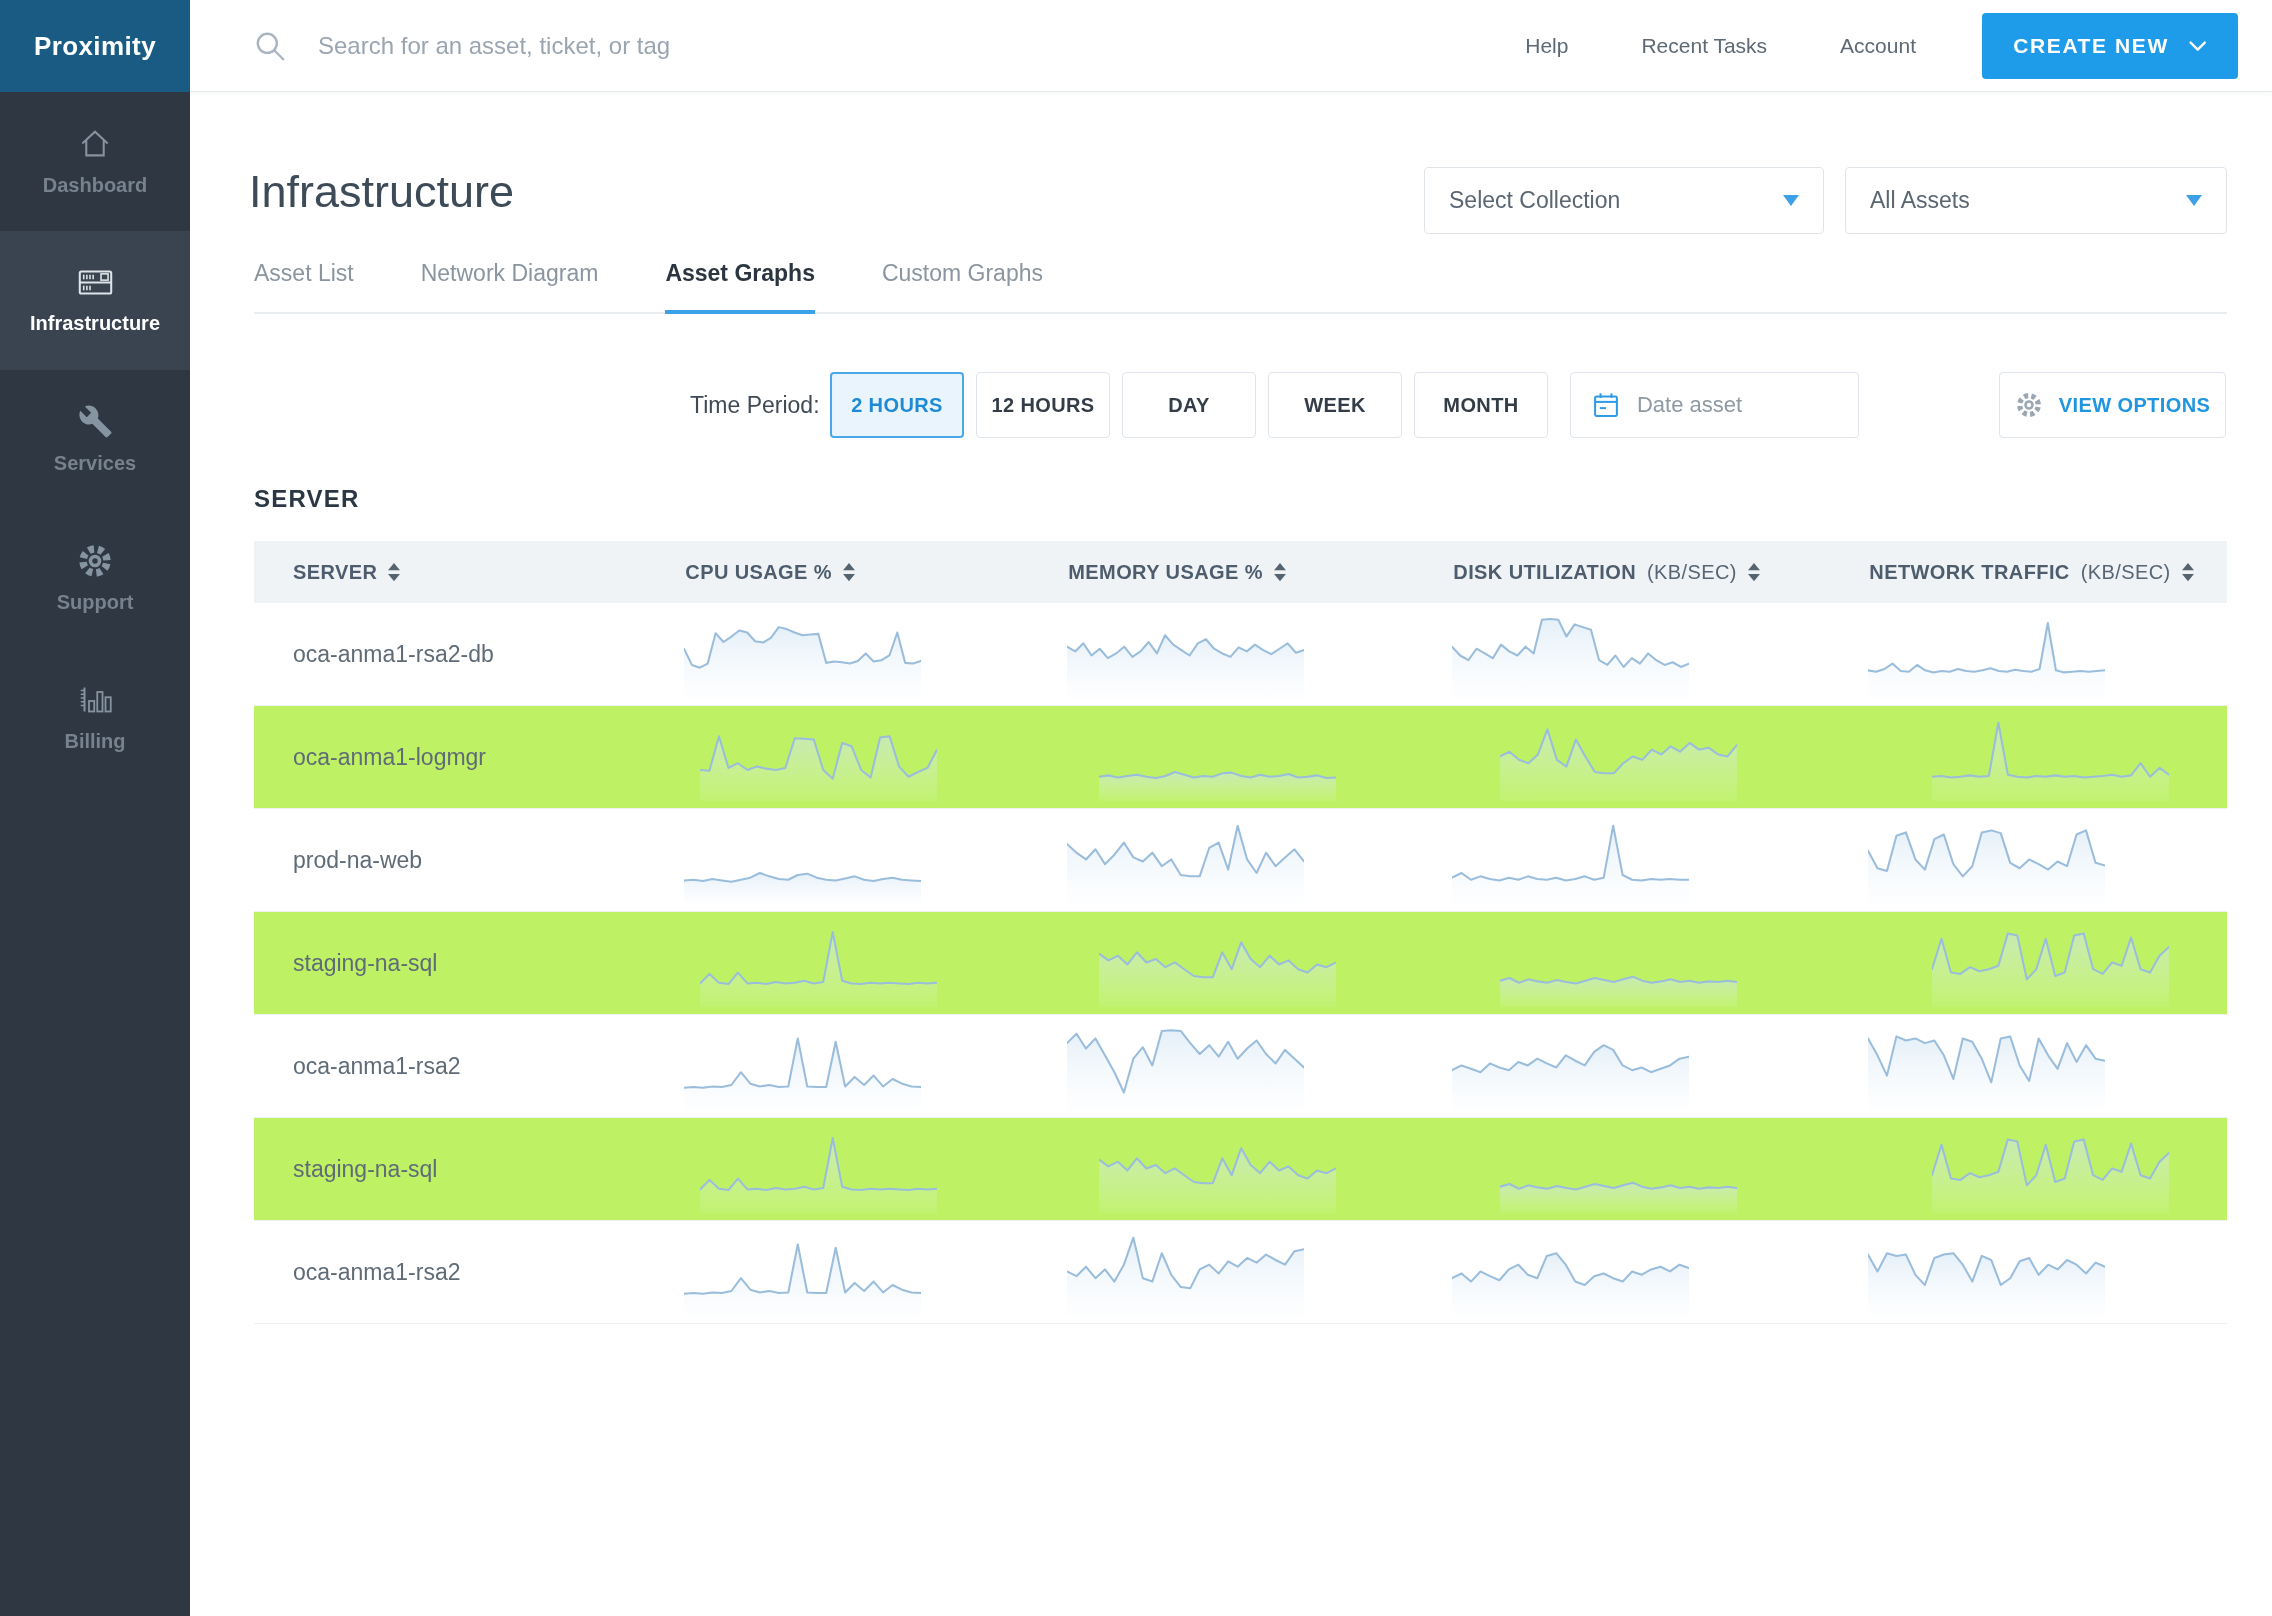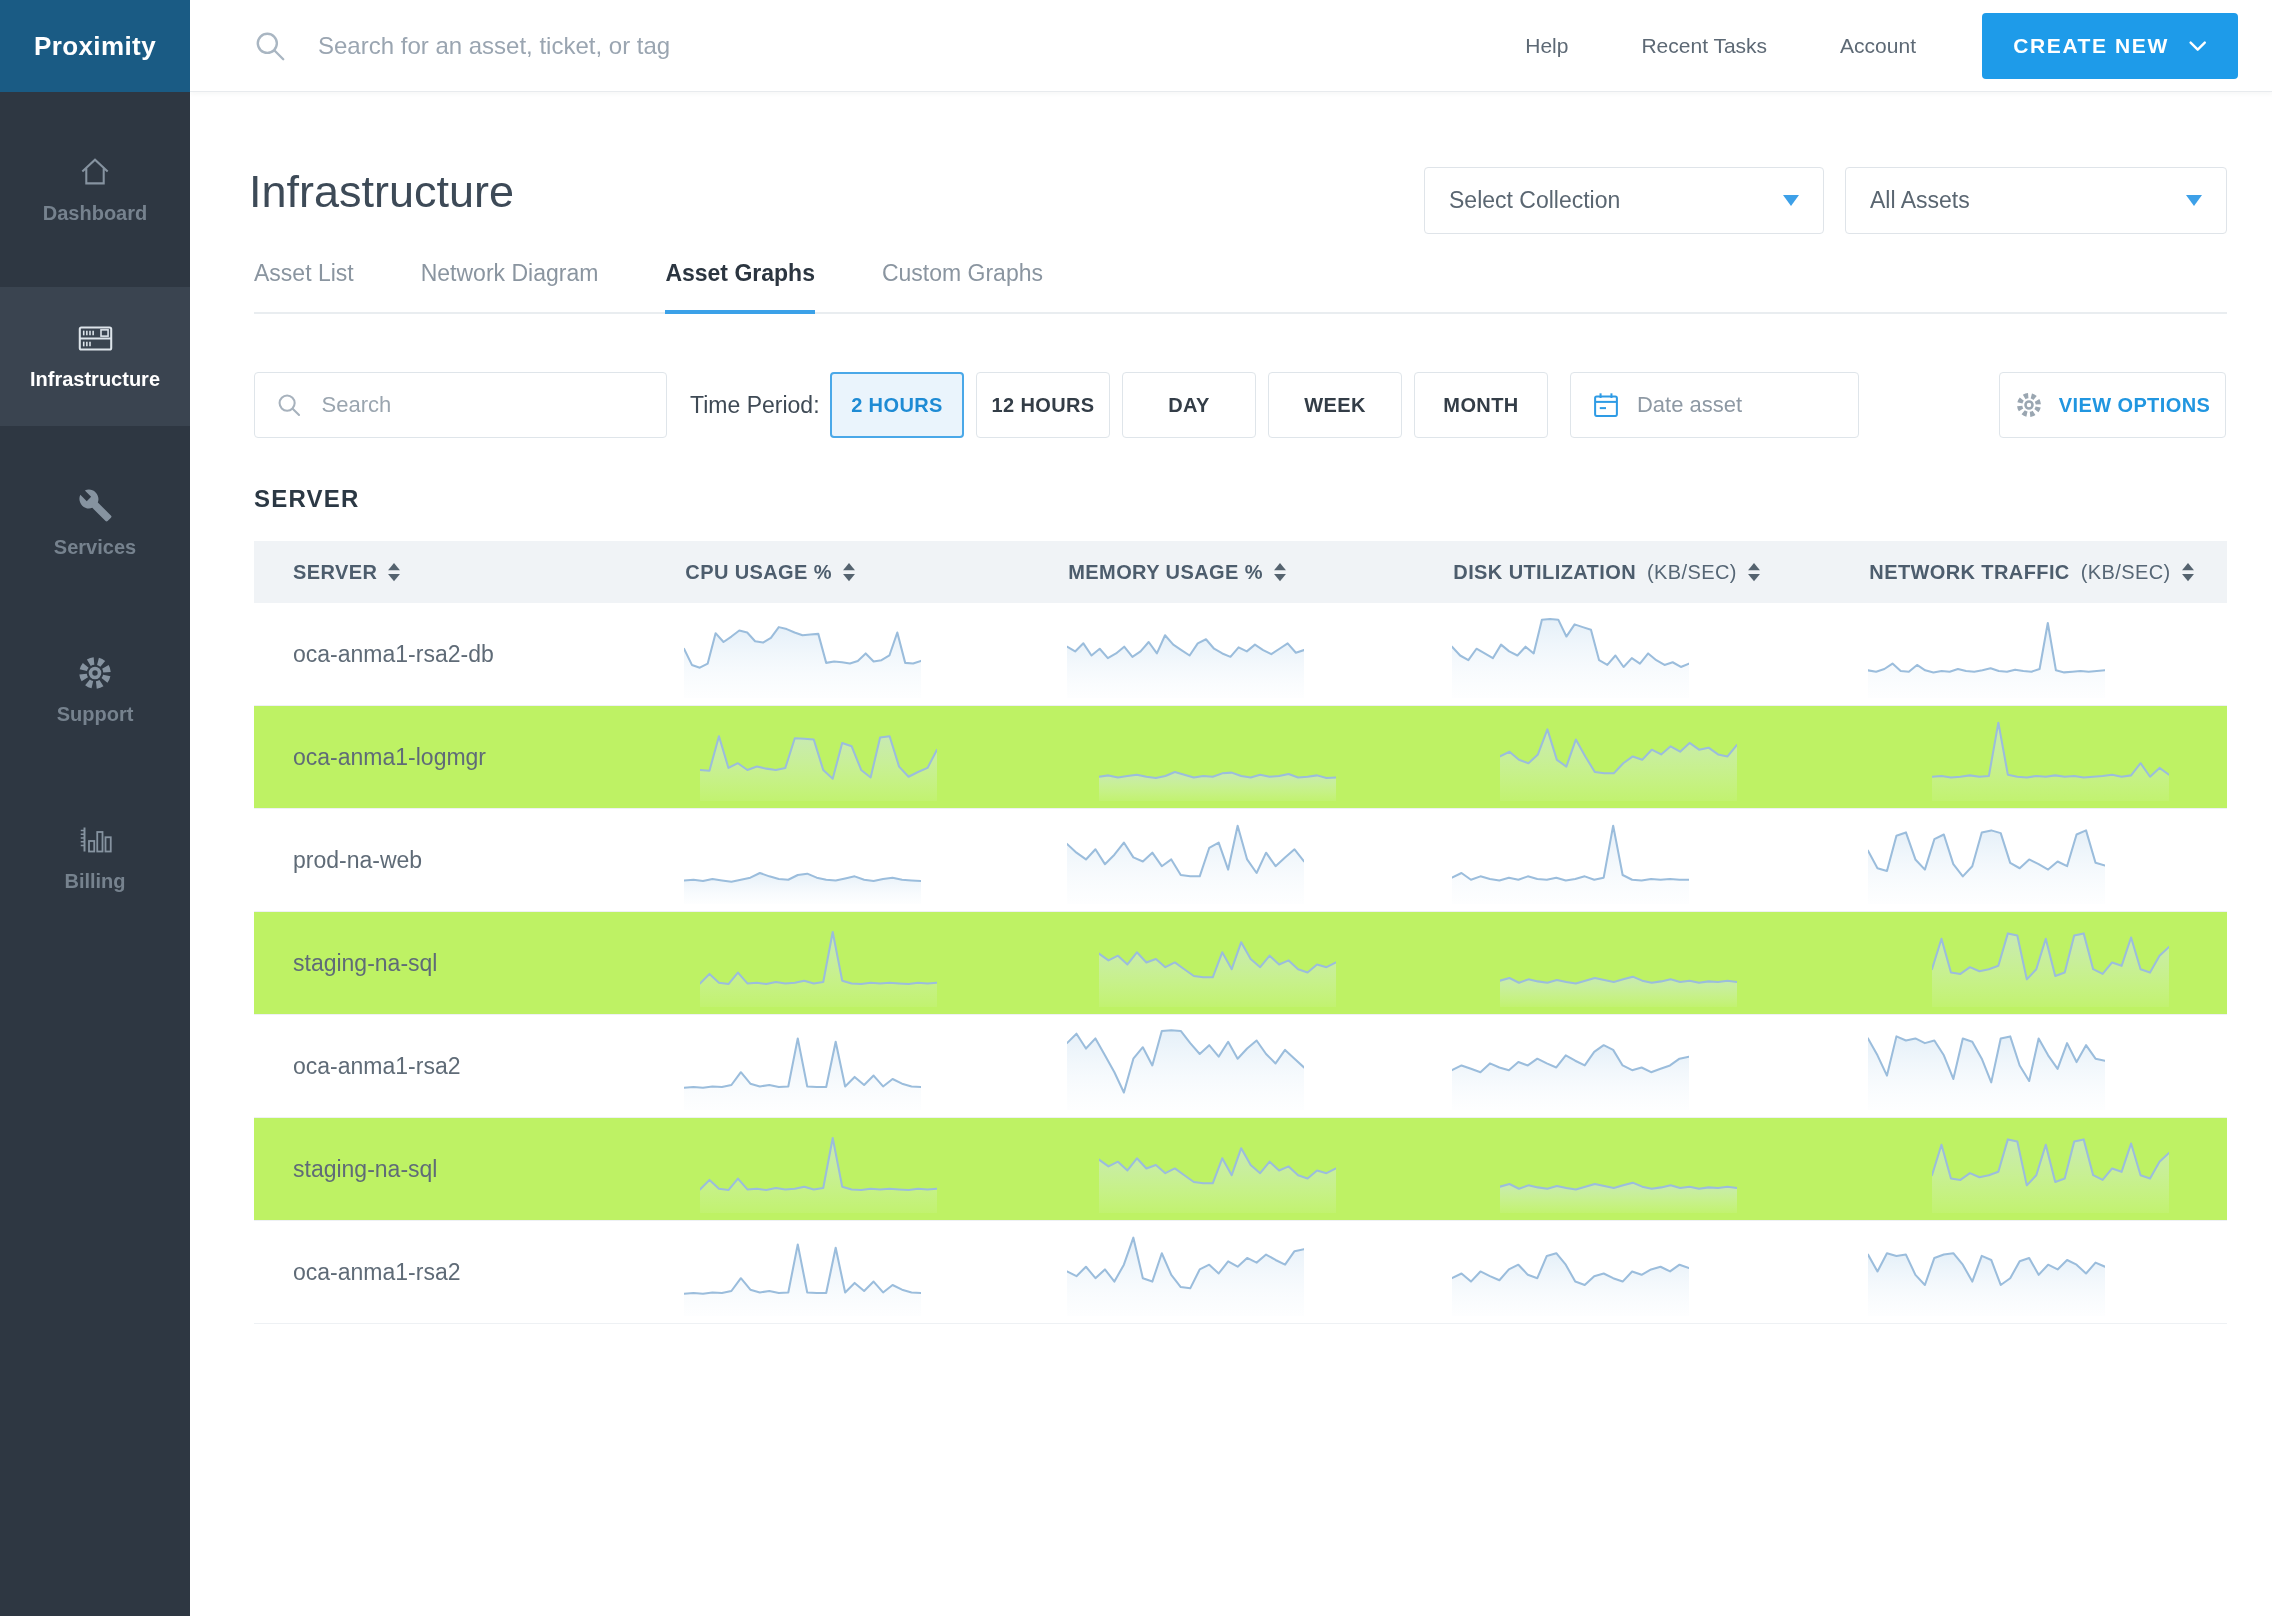--- a/index.html
+++ b/index.html
@@ -5,21 +5,21 @@
   * { margin:0; padding:0; box-sizing:border-box; }
   html,body { background:#e9ecef; }
   body { font-family:"Liberation Sans", sans-serif; }
   .app { position:relative; width:2273px; height:1616px; background:#ffffff; overflow:hidden; }
 
   
   .sidebar { position:absolute; left:0; top:0; width:190px; height:1616px; background:#2e3742; z-index:5; }
   .logo { height:92px; background:#1a5b84; display:flex; align-items:center; justify-content:center;
           color:#ffffff; font-size:26px; font-weight:700; letter-spacing:0.4px; }
   .nav-item { height:139px; display:flex; flex-direction:column; align-items:center; justify-content:center;
-              gap:12.6px; cursor:pointer;margin-top:28px; }
+              gap:12.6px; cursor:pointer; }
   .nav-item .nav-label { font-size:20px; font-weight:700; color:#76828e; }
   .nav-item svg { stroke:#8693a0; fill:none; }
   .nav-item.active { background:#3a4450; }
   .nav-item.active .nav-label { color:#ffffff; }
   .nav-item.active svg { stroke:#dde4ea; }
   .wrench-fill { fill:#8693a0; stroke:none !important; }
 
   
   .topbar { position:absolute; left:190px; top:0; right:0; height:92px; background:#ffffff;
             border-bottom:1.6px solid #e8ebee; box-shadow:0 2.4px 5.5px rgba(40,50,60,.05); z-index:4; }
@@ -194,27 +194,20 @@
   </div>
 
   <div class="tabs">
     <div class="tab">Asset List</div>
     <div class="tab">Network Diagram</div>
     <div class="tab active">Asset Graphs</div>
     <div class="tab">Custom Graphs</div>
   </div>
 
   <div class="filter-row">
-    <div class="filter-search">
-      <svg width="27" height="27" viewBox="0 0 34 34">
-        <circle cx="14" cy="14" r="9.5" stroke="#a7b2bd" stroke-width="2.6" fill="none"></circle>
-        <line x1="21" y1="21" x2="29" y2="29" stroke="#a7b2bd" stroke-width="2.6" stroke-linecap="round"></line>
-      </svg>
-      <span class="placeholder">Search</span>
-    </div>
     <span class="tp-label">Time Period:</span>
     <button class="period-btn active p0">2 HOURS</button>
     <button class="period-btn p1">12 HOURS</button>
     <button class="period-btn p2">DAY</button>
     <button class="period-btn p3">WEEK</button>
     <button class="period-btn p4">MONTH</button>
     <div class="date-range">
       <svg width="28" height="28" viewBox="0 0 36 36">
         <rect x="4" y="7" width="28" height="25" rx="2" stroke="#2e9be5" stroke-width="2.6" fill="none"></rect>
         <line x1="4" y1="14" x2="32" y2="14" stroke="#2e9be5" stroke-width="2.6"></line>

